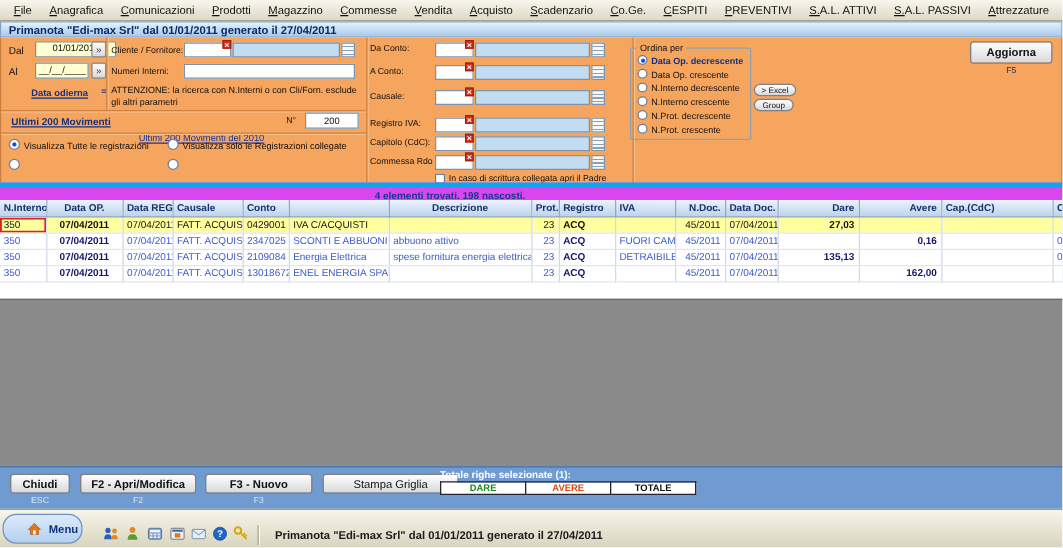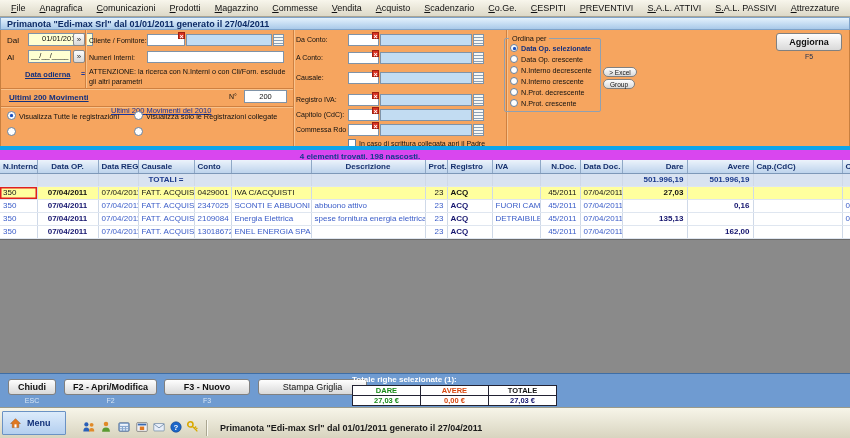--- a/index.html
+++ b/index.html
@@ -75,22 +75,22 @@
   .sumlabel { position:absolute; left:352px; top:1px; font-size:8px; font-weight:bold; color:#fff; white-space:nowrap; }
   table.summary { position:absolute; left:352px; top:11px; border-collapse:collapse; font-size:7.5px; }
   table.summary td { border:1px solid #223; background:#fff; width:68px; height:10px; text-align:center; font-weight:bold; padding:0 2px; }
   .green { color:#188a18; } .red { color:#d84810; } .dark { color:#14146e; }
   table.summary tr:first-child td.dark { color:#111; }
 
   
   .taskbar { position:absolute; left:0; top:407px; width:850px; height:31px;
     background:linear-gradient(#f7f5e9,#d8d4bf); border-top:1px solid #9a9a8a; }
   .menubtn { position:absolute; left:2px; top:3px; width:64px; height:24px;
-    background:linear-gradient(#dcebfb,#b4cfef); border:1px solid #6a92c4; border-radius:1px;
-    display:flex; align-items:center; gap:5px; padding-left:6px; cursor:pointer; }
+    background:linear-gradient(#dcebfb,#b4cfef); border:1px solid #6a92c4; border-radius:11px;
+    display:flex; align-items:center; gap:5px; padding-left:18px; cursor:pointer; }
   .menubtn b { font-size:9px; color:#12327a; }
   .ticon { position:absolute; top:12px; width:14px; height:14px; }
   .tsep { position:absolute; left:206px; top:12px; width:1px; height:16px; background:#aaa691; box-shadow:1px 0 0 #fbfaf2; }
   .taskstatus { position:absolute; left:220px; top:15px; font-size:9px; font-weight:bold; color:#1a1a1a; white-space:nowrap; }
 </style>
 </head>
 <body>
 
 <div class="app">
 
@@ -193,21 +193,21 @@
     <span class="lookup" style="left:472px; top:94px;"></span>
 
     <span class="chk" style="left:347px; top:109px;"></span>
     <span class="rlabel" style="left:358px; top:109px; width:150px; font-size:7px;">In caso di scrittura collegata apri il Padre</span>
 
     <div class="vline" style="left:505px; top:0; height:116px;"></div>
 
     <div class="groupbox" style="left:503px; top:8px; width:97px; height:74px;"></div>
     <span class="grouptitle" style="left:508px; top:4px;">Ordina per</span>
     <span class="radio on" style="left:509px; top:14px; width:8px; height:8px;"></span>
-    <span class="rlabel" style="left:520px; top:14px; font-size:7.2px; font-weight:bold; color:#14307e;">Data Op. selezionate</span>
+    <span class="rlabel" style="left:520px; top:14px; font-size:7.2px; font-weight:bold; color:#14307e;">Data Op. decrescente</span>
     <span class="radio" style="left:509px; top:25px; width:8px; height:8px;"></span>
     <span class="rlabel" style="left:520px; top:25px; font-size:7.2px;">Data Op. crescente</span>
     <span class="radio" style="left:509px; top:36px; width:8px; height:8px;"></span>
     <span class="rlabel" style="left:520px; top:36px; font-size:7.2px;">N.Interno decrescente</span>
     <span class="radio" style="left:509px; top:47px; width:8px; height:8px;"></span>
     <span class="rlabel" style="left:520px; top:47px; font-size:7.2px;">N.Interno crescente</span>
     <span class="radio" style="left:509px; top:58px; width:8px; height:8px;"></span>
     <span class="rlabel" style="left:520px; top:58px; font-size:7.2px;">N.Prot. decrescente</span>
     <span class="radio" style="left:509px; top:69px; width:8px; height:8px;"></span>
     <span class="rlabel" style="left:520px; top:69px; font-size:7.2px;">N.Prot. crescente</span>
@@ -254,38 +254,20 @@
       <th>Prot.</th>
       <th>Registro</th>
       <th>IVA</th>
       <th class="r">N.Doc.</th>
       <th>Data Doc.</th>
       <th class="r">Dare</th>
       <th class="r">Avere</th>
       <th>Cap.(CdC)</th>
       <th>Co</th>
     </tr>
-    <tr class="gtot">
-      <td></td>
-          <td></td>
-          <td></td>
-      <td class="c">TOTALI =</td>
-      <td></td>
-          <td></td>
-          <td></td>
-          <td></td>
-          <td></td>
-          <td></td>
-          <td></td>
-          <td></td>
-      <td class="r">501.996,19</td>
-      <td class="r">501.996,19</td>
-      <td></td>
-          <td></td>
-    </tr>
     <tr class="rowsel">
       <td>350</td>
       <td class="dop">07/04/2011</td>
       <td>07/04/2011</td>
       <td>FATT. ACQUISTO</td>
       <td>0429001</td>
       <td>IVA C/ACQUISTI</td>
       <td></td>
       <td class="r">23</td>
       <td class="reg">ACQ</td>
@@ -365,25 +347,20 @@
     <span class="keylbl" style="left:164px; top:23px; width:86px; color:#d8e6f6;">F3</span>
     <span class="btn" style="left:258px; top:5px; width:109px; height:16px; line-height:15px; font-weight:normal;">Stampa Griglia</span>
 
     <span class="sumlabel">Totale righe selezionate (1):</span>
     <table class="summary">
       <tbody>
           <tr>
         <td class="green">DARE</td>
         <td class="red">AVERE</td>
         <td class="dark">TOTALE</td>
-      </tr>
-      <tr>
-        <td class="green">27,03 €</td>
-        <td class="red">0,00 €</td>
-        <td class="dark">27,03 €</td>
       </tr>
     </tbody>
       </table>
   </div>
 
   <div class="taskbar">
     <div class="menubtn">
       <svg width="13" height="13" viewBox="0 0 16 16">
           <path d="M8 2 L14 8 H12 V13 H4 V8 H2 Z" fill="#e07820" stroke="#9a5010" stroke-width="0.6"></path>
           <rect x="6.7" y="9" width="2.6" height="4" fill="#fff"></rect>

